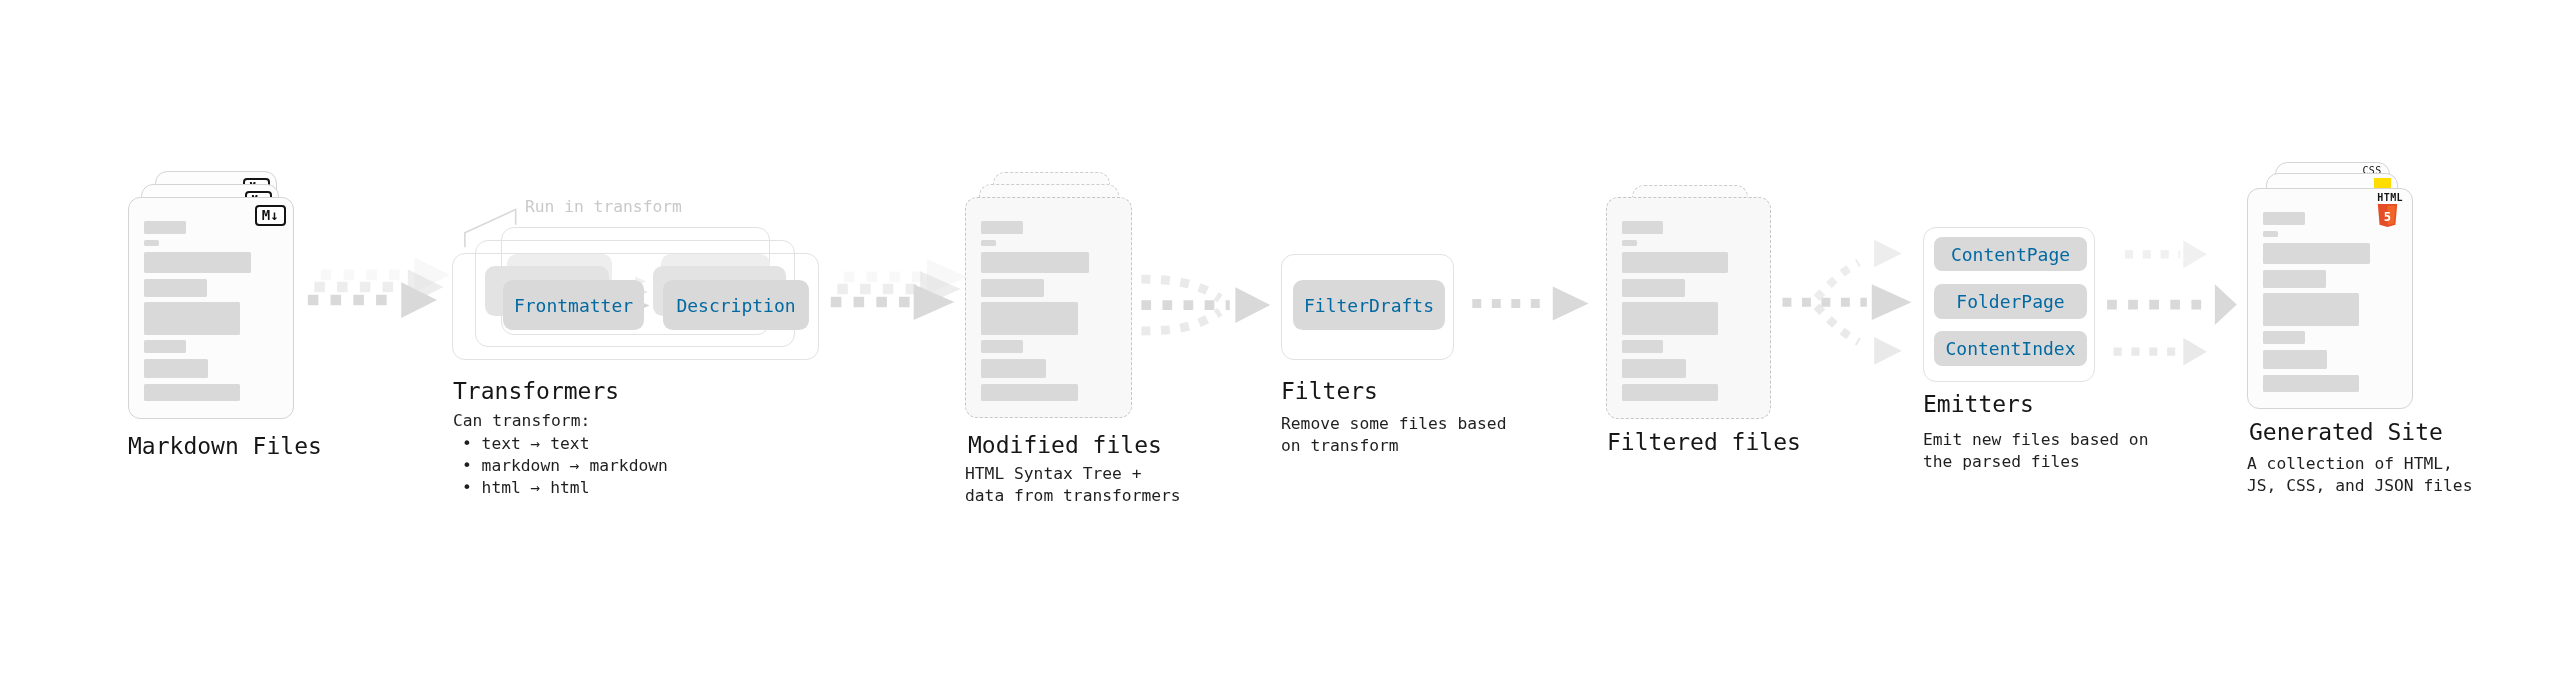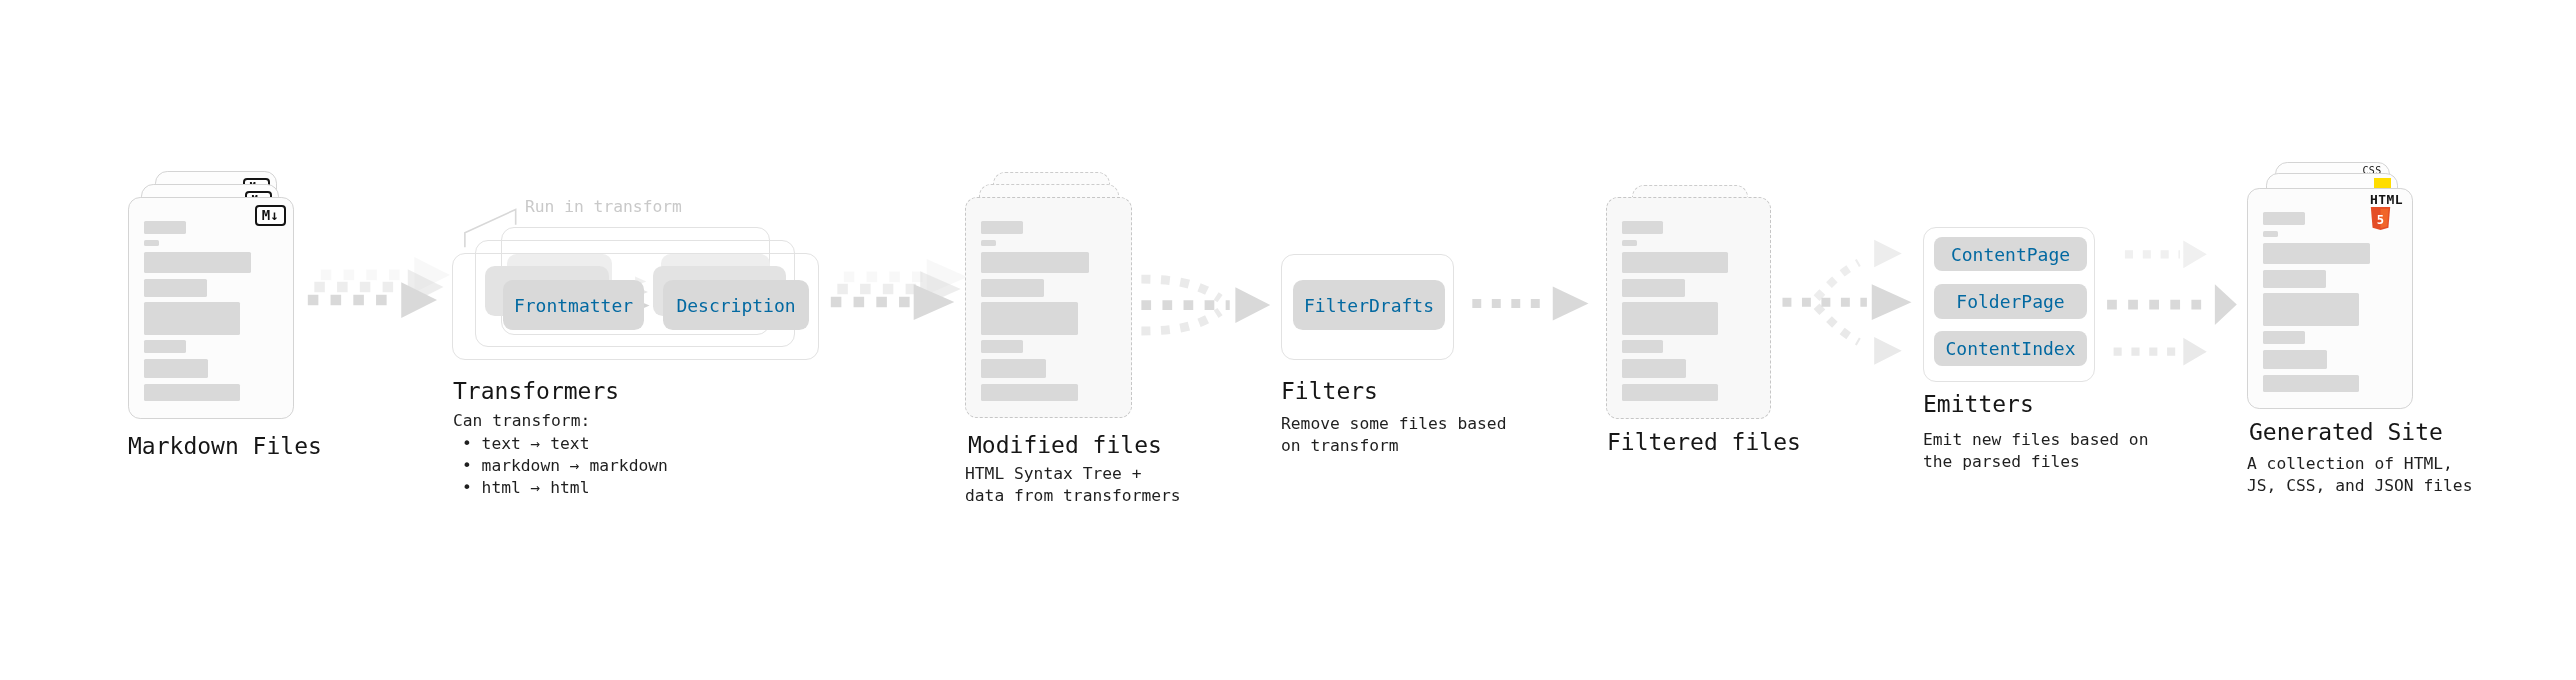--- a/index.html
+++ b/index.html
@@ -21,21 +21,21 @@
   .doc-bars{position:absolute;left:0;top:0;right:0;bottom:0;padding:23px 15.4px 0 15.4px;}
   .bar{background:var(--bar,#d9d9d9);border-radius:1.6px;margin-bottom:5.7px;}
   
   .md-badge{
     position:absolute;top:7.3px;right:7.3px;width:31px;height:20.3px;background:#ffffff;
     border:2.4px solid #141414;border-radius:4.1px;display:flex;align-items:center;justify-content:center;
     font-weight:bold;font-size:14px;color:#141414;box-sizing:border-box;
   }
   .md-badge.sm{width:27px;height:17px;border-width:2px;font-size:10.6px;top:5.7px;right:6.5px;}
   .html-badge{position:absolute;top:4.1px;right:9px;text-align:center;line-height:1;}
-  .html-badge .word{font-size:13px;font-weight:bold;color:#141414;letter-spacing:0.4px;margin-bottom:0.8px;}
+  .html-badge .word{font-size:10px;font-weight:bold;color:#141414;letter-spacing:0.4px;margin-bottom:0.8px;}
   .css-badge{position:absolute;top:3.3px;right:7.3px;text-align:center;line-height:1;}
   .css-badge .word{font-size:10px;font-weight:normal;color:#141414;letter-spacing:0.4px;}
   .css-badge .bar-under{width:15.4px;height:3.3px;background:var(--css_blue,#2e6be9);margin:0.8px auto 0;}
   .js-badge{position:absolute;top:4.1px;right:6.5px;width:17px;height:10.6px;background:var(--js_yellow,#ffdd00);}
   
   .frame{position:absolute;border:1.6px solid #e2e2e2;border-radius:13px;background:transparent;box-sizing:border-box;}
   .pill{
     position:absolute;background:var(--bar,#d9d9d9);border-radius:9.8px;display:flex;align-items:center;
     justify-content:center;font-size:18px;color:#0369a1;white-space:nowrap;box-sizing:border-box;
   }

